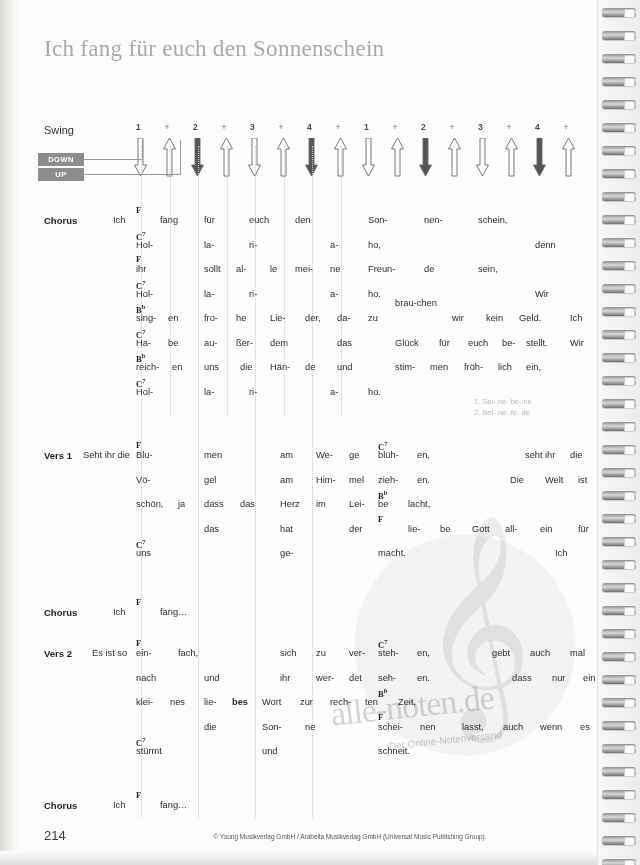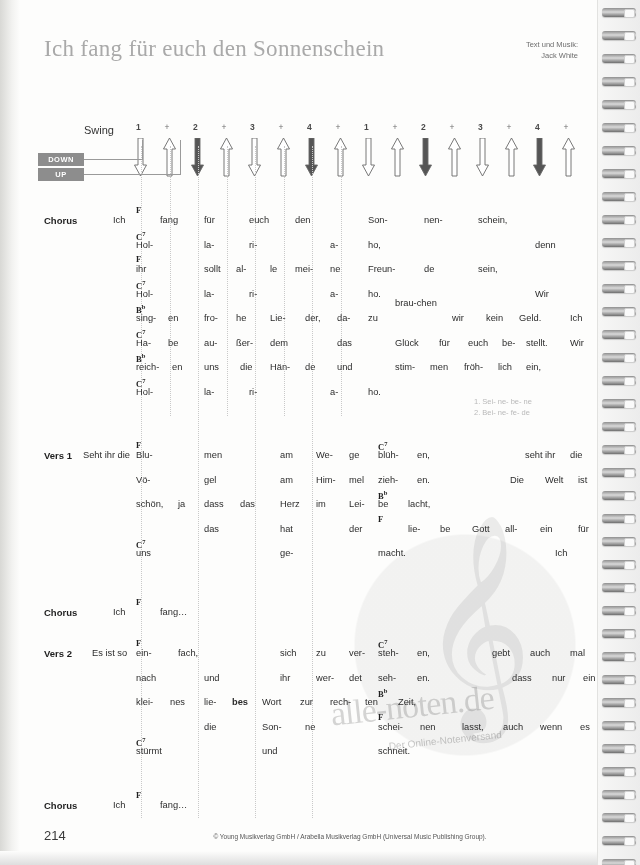--- a/index.html
+++ b/index.html
@@ -74,21 +74,21 @@
     font-size:23px;color:#a9a9a9;
     font-family:"Liberation Serif", serif;
     letter-spacing:.3px;
   }
   .credit{
     position:absolute;right:62px;top:40px;width:170px;
     text-align:right;font-size:7.5px;color:#6d6d6d;line-height:1.45;
   }
   
   .swing-label{
-    position:absolute;left:44px;top:124px;font-size:11px;color:#333;margin-left:40px;
+    position:absolute;left:44px;top:124px;font-size:11px;color:#333;
   }
   .beat-row{position:absolute;left:136px;top:122px;width:420px;height:14px;}
   .beat{position:absolute;font-size:8.5px;color:#6f6f6f;top:0;}
   .beat.num{font-weight:bold;color:#4a4a4a;}
   .tag{
     position:absolute;left:38px;width:46px;height:13px;
     background:#8d8d8d;color:#fff;font-size:7.5px;font-weight:bold;
     text-align:center;line-height:13px;letter-spacing:.5px;
   }
   .tag.down{top:153px;}
@@ -251,24 +251,20 @@
     </div>
 
   <div class="watermark">
     <div class="wm-circle"></div>
     <div class="wm-clef">𝄞</div>
     <div class="wm-text">alle-noten.de</div>
     <div class="wm-sub">Der Online-Notenversand</div>
   </div>
 
   <div class="title">Ich fang für euch den Sonnenschein</div>
-  <div class="credit">
-    <div>Text und Musik:</div>
-    <div>Jack White</div>
-  </div>
 
   <div class="swing-label">Swing</div>
   <div class="tag down">DOWN</div>
   <div class="tag up">UP</div>
   <div class="beat-row" id="beatrow">
       <div class="beat num" style="left: 0px;">1</div>
       <div class="beat" style="left: 28.5px;">+</div>
       <div class="beat num" style="left: 57px;">2</div>
       <div class="beat" style="left: 85.5px;">+</div>
       <div class="beat num" style="left: 114px;">3</div>

